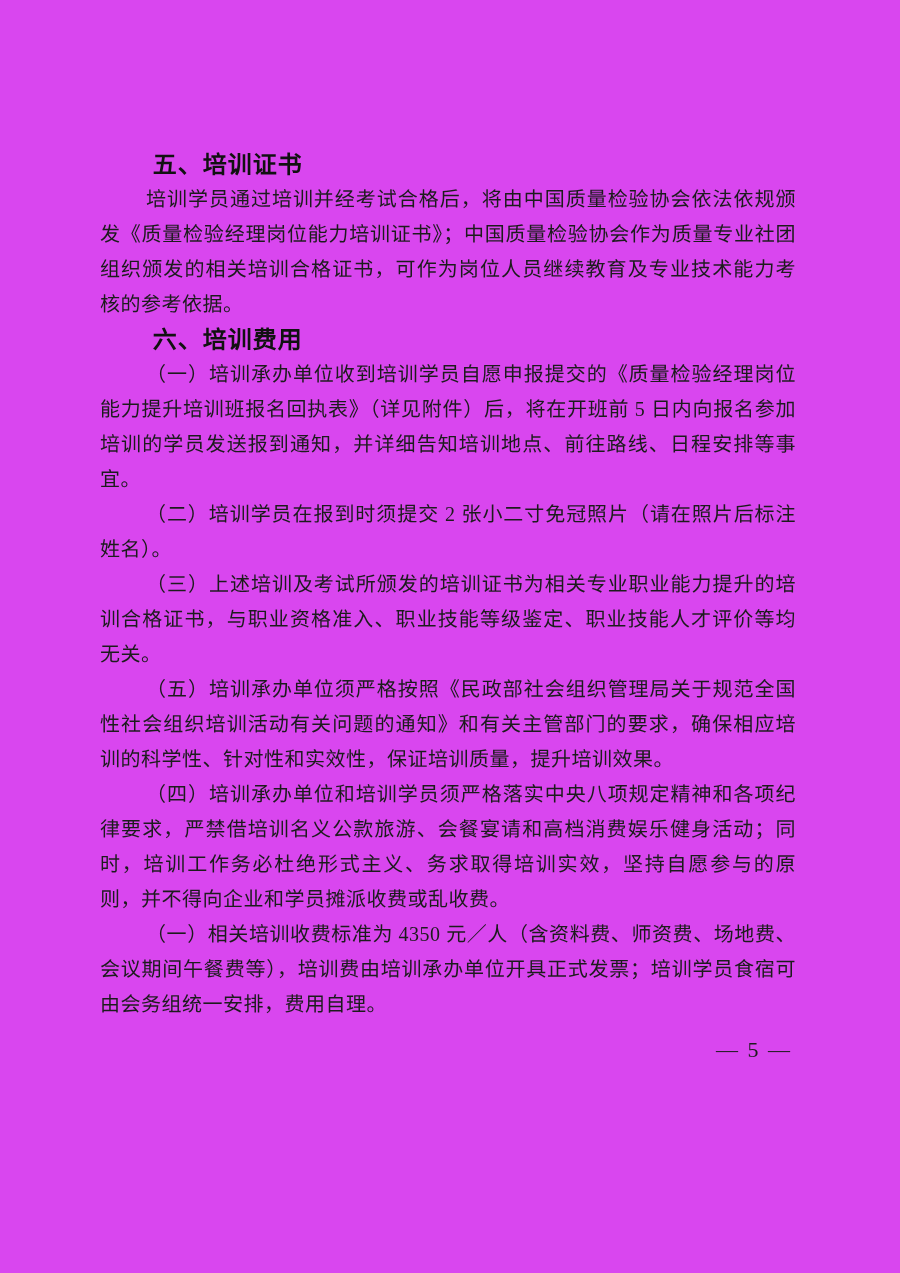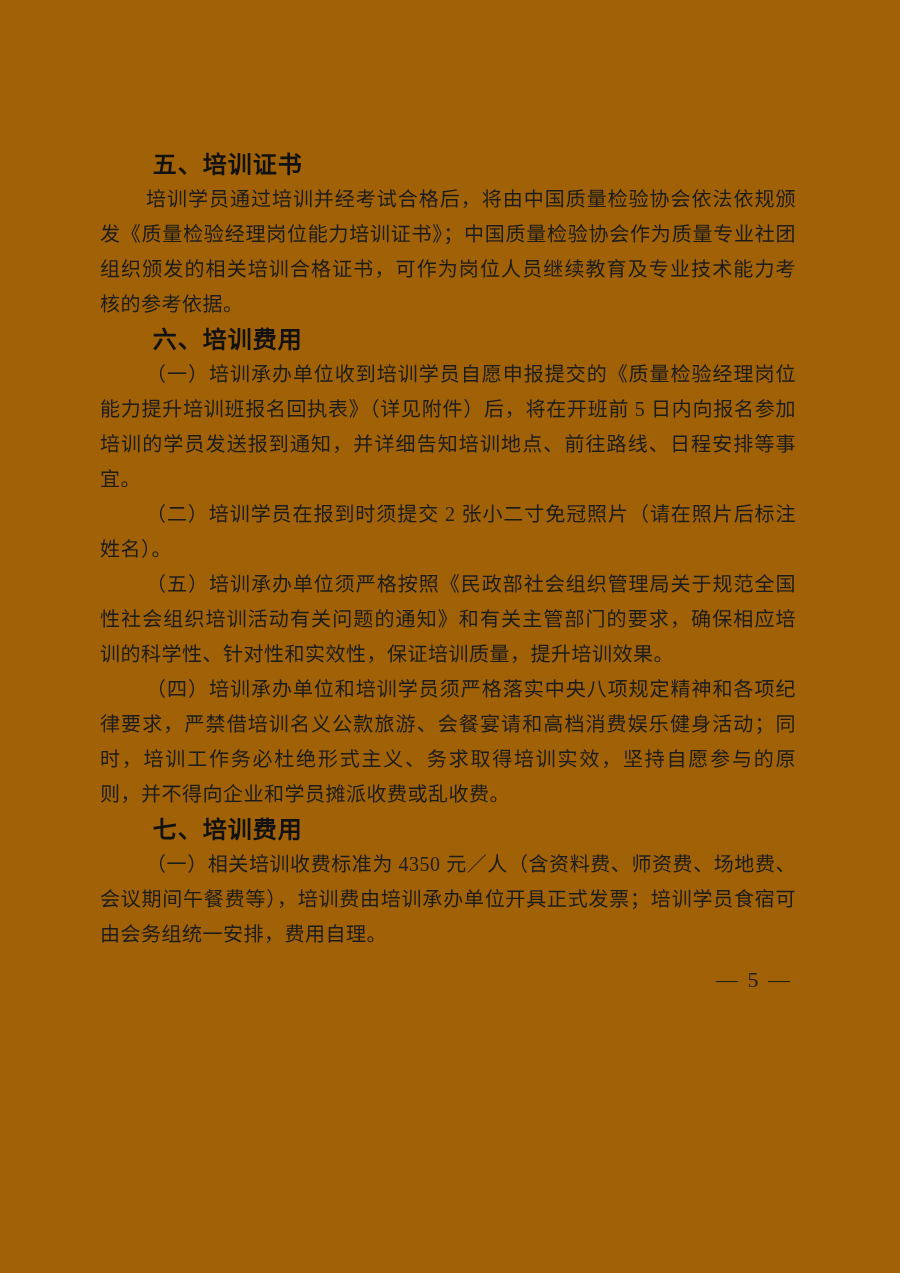--- a/index.html
+++ b/index.html
@@ -6,21 +6,21 @@
 
   html, body {
     background: #ffffff;
   }
 
   .page {
     position: relative;
     width: 900px;
     height: 1273px;
     margin: 0 auto;
-    background: #a16207;
+    background: #d946ef;
     color: #1c1c1c;
     padding: 147px 104px 0 100px;
     overflow: hidden;
     font-family: "Liberation Serif", "DejaVu Serif", serif;
   }
 
   .section-heading {
     font-family: "Liberation Sans", "DejaVu Sans", sans-serif;
     font-weight: 700;
     font-size: 24px;
@@ -54,21 +54,21 @@
 <body>
 
 <div class="page">
 
   <h2 class="section-heading">五、培训证书</h2>
   <p class="body-para">培训学员通过培训并经考试合格后，将由中国质量检验协会依法依规颁发《质量检验经理岗位能力培训证书》；中国质量检验协会作为质量专业社团组织颁发的相关培训合格证书，可作为岗位人员继续教育及专业技术能力考核的参考依据。</p>
 
   <h2 class="section-heading">六、培训费用</h2>
   <p class="body-para">（一）培训承办单位收到培训学员自愿申报提交的《质量检验经理岗位能力提升培训班报名回执表》（详见附件）后，将在开班前 5 日内向报名参加培训的学员发送报到通知，并详细告知培训地点、前往路线、日程安排等事宜。</p>
   <p class="body-para">（二）培训学员在报到时须提交 2 张小二寸免冠照片（请在照片后标注姓名）。</p>
+  <p class="body-para">（三）上述培训及考试所颁发的培训证书为相关专业职业能力提升的培训合格证书，与职业资格准入、职业技能等级鉴定、职业技能人才评价等均无关。</p>
   <p class="body-para">（五）培训承办单位须严格按照《民政部社会组织管理局关于规范全国性社会组织培训活动有关问题的通知》和有关主管部门的要求，确保相应培训的科学性、针对性和实效性，保证培训质量，提升培训效果。</p>
   <p class="body-para">（四）培训承办单位和培训学员须严格落实中央八项规定精神和各项纪律要求，严禁借培训名义公款旅游、会餐宴请和高档消费娱乐健身活动；同时，培训工作务必杜绝形式主义、务求取得培训实效，坚持自愿参与的原则，并不得向企业和学员摊派收费或乱收费。</p>
 
-  <h2 class="section-heading">七、培训费用</h2>
   <p class="body-para">（一）相关培训收费标准为 4350 元／人（含资料费、师资费、场地费、会议期间午餐费等），培训费由培训承办单位开具正式发票；培训学员食宿可由会务组统一安排，费用自理。</p>
 
   <div class="page-footer">— 5 —</div>
 
 </div>
 
 </body></html>

